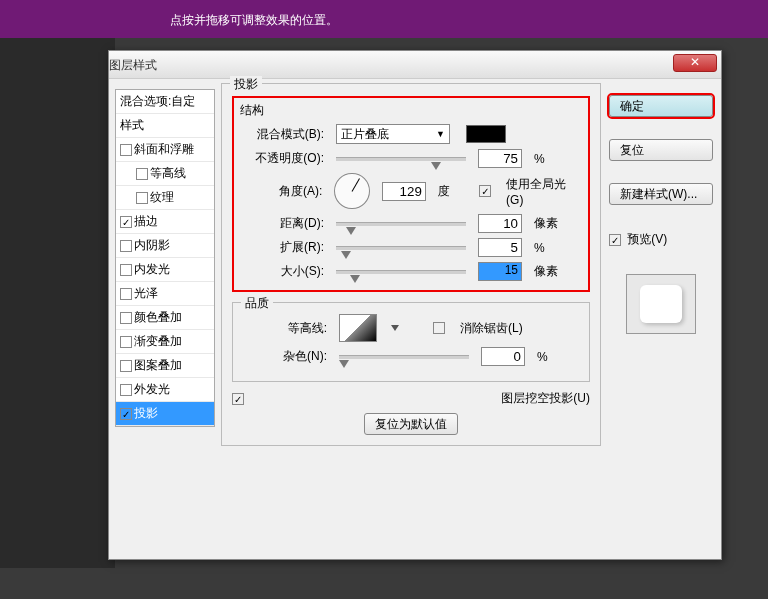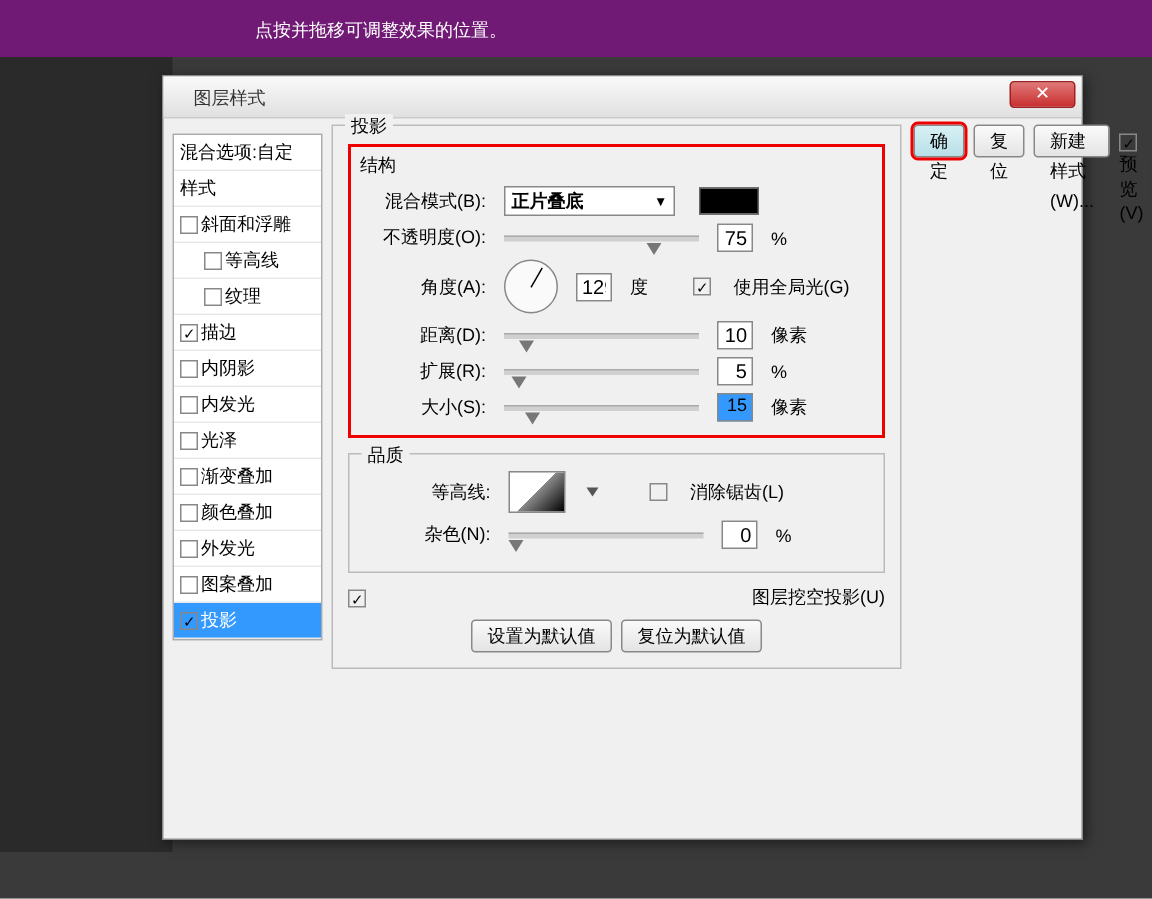--- a/index.html
+++ b/index.html
@@ -33,21 +33,21 @@
   box-shadow: 2px 2px 8px rgba(0,0,0,.5);
 }
 .titlebar {
   height: 28px;
   background: linear-gradient(#fafafa, #e0e0e0);
   border-bottom: 1px solid #ccc;
   position: relative;
 }
 .titlebar-text {
   position: absolute;
-  left: 20px; top: 6px;
+  left: 0; top: 6px;
   color: #333;
 }
 .close-btn {
   position: absolute;
   right: 4px; top: 3px;
   width: 44px; height: 18px;
   background: linear-gradient(#e07878, #c83030);
   border: 1px solid #a02020;
   border-radius: 3px;
   color: #fff;
@@ -111,21 +111,21 @@
   display: flex;
   align-items: center;
   margin: 5px 0;
   gap: 12px;
 }
 .lbl { width: 84px; text-align: right; }
 .select {
   width: 114px; height: 20px;
   border: 1px solid #888; background: #fff;
   padding: 0 4px;
-  display: flex; align-items: center; justify-content: space-between; font-weight: bold;
+  display: flex; align-items: center; justify-content: space-between;
 }
 .arrow { font-size: 9px; }
 .color-swatch {
   width: 40px; height: 18px; background: #000;
   border: 1px solid #666; margin-left: 4px;
 }
 .slider {
   width: 130px; height: 4px;
   background: #d0d0d0;
   border-top: 1px solid #aaa;
@@ -133,21 +133,21 @@
 }
 .slider .thumb {
   width: 0; height: 0;
   border-left: 5px solid transparent;
   border-right: 5px solid transparent;
   border-top: 8px solid #777;
   position: absolute;
   top: 4px;
 }
 .num {
-  width: 24px; height: 19px;
+  width: 44px; height: 19px;
   border: 1px solid #888;
   text-align: right;
   padding: 0 3px;
 }
 .num.sel { background: #3399ff; color: #000000; }
 .unit { width: 30px; }
 .angle-dial {
   width: 36px; height: 36px;
   border: 1px solid #888;
   border-radius: 50%;
@@ -175,23 +175,23 @@
   height: 22px;
   border: 1px solid #888;
   background: linear-gradient(#fafafa, #e4e4e4);
   border-radius: 3px;
   padding: 0 10px;
   line-height: 20px;
   cursor: pointer;
 }
 .right-col {
   position: absolute;
-  right: 8px; top: 4px;
+  right: 8px; top: 16px;
   width: 104px;
-  display: flex; gap: 6px;
+  display: flex; flex-direction: column; gap: 22px;
 }
 .red-outline { outline: 2px solid #e00; }
 .ok { background: linear-gradient(#d8f0f4, #b8e0e8); }
 .preview-box {
   width: 70px; height: 60px;
   border: 1px solid #999;
   background: #e8e8e8;
   margin: 4px auto 0;
   display:flex;align-items:center;justify-content:center;
 }
@@ -223,24 +223,24 @@
       <div class="style-list-item">混合选项:自定</div>
       <div class="style-list-item">样式</div>
       <div id="styles-container">
           <div class="style-list-item"><span class="style-check"></span><span>斜面和浮雕</span></div>
           <div class="style-list-item indent"><span class="style-check"></span><span>等高线</span></div>
           <div class="style-list-item indent"><span class="style-check"></span><span>纹理</span></div>
           <div class="style-list-item"><span class="style-check checked"></span><span>描边</span></div>
           <div class="style-list-item"><span class="style-check"></span><span>内阴影</span></div>
           <div class="style-list-item"><span class="style-check"></span><span>内发光</span></div>
           <div class="style-list-item"><span class="style-check"></span><span>光泽</span></div>
+          <div class="style-list-item"><span class="style-check"></span><span>颜色叠加</span></div>
           <div class="style-list-item"><span class="style-check"></span><span>渐变叠加</span></div>
-          <div class="style-list-item"><span class="style-check"></span><span>颜色叠加</span></div>
+          <div class="style-list-item"><span class="style-check"></span><span>图案叠加</span></div>
           <div class="style-list-item"><span class="style-check"></span><span>外发光</span></div>
-          <div class="style-list-item"><span class="style-check"></span><span>图案叠加</span></div>
           <div class="style-list-item selected"><span class="style-check checked"></span><span>投影</span></div>
         </div>
     </div>
 
     <div class="middle">
       <div class="fieldset">
         <span class="fieldset-l">投影</span>
 
         <div class="red-box">
           <div style="margin-bottom:4px;">结构</div>
@@ -318,21 +318,20 @@
             <input class="num" value="0" style="">
             <span class="unit">%</span>
           </div>
         </div>
 
         <div class="row" style="justify-content:space-between;margin-top:8px">
           <span class="chk checked"></span>
           <span>图层挖空投影(U)</span>
         </div>
         <div class="btn-row">
-          <div class="btn">设置为默认值</div>
           <div class="btn">复位为默认值</div>
         </div>
       </div>
     </div>
 
     <div class="right-col">
       <div class="btn ok red-outline">确定</div>
       <div class="btn">复位</div>
       <div class="btn">新建样式(W)...</div>
       <div style="text-align:left;margin-top:4px">

